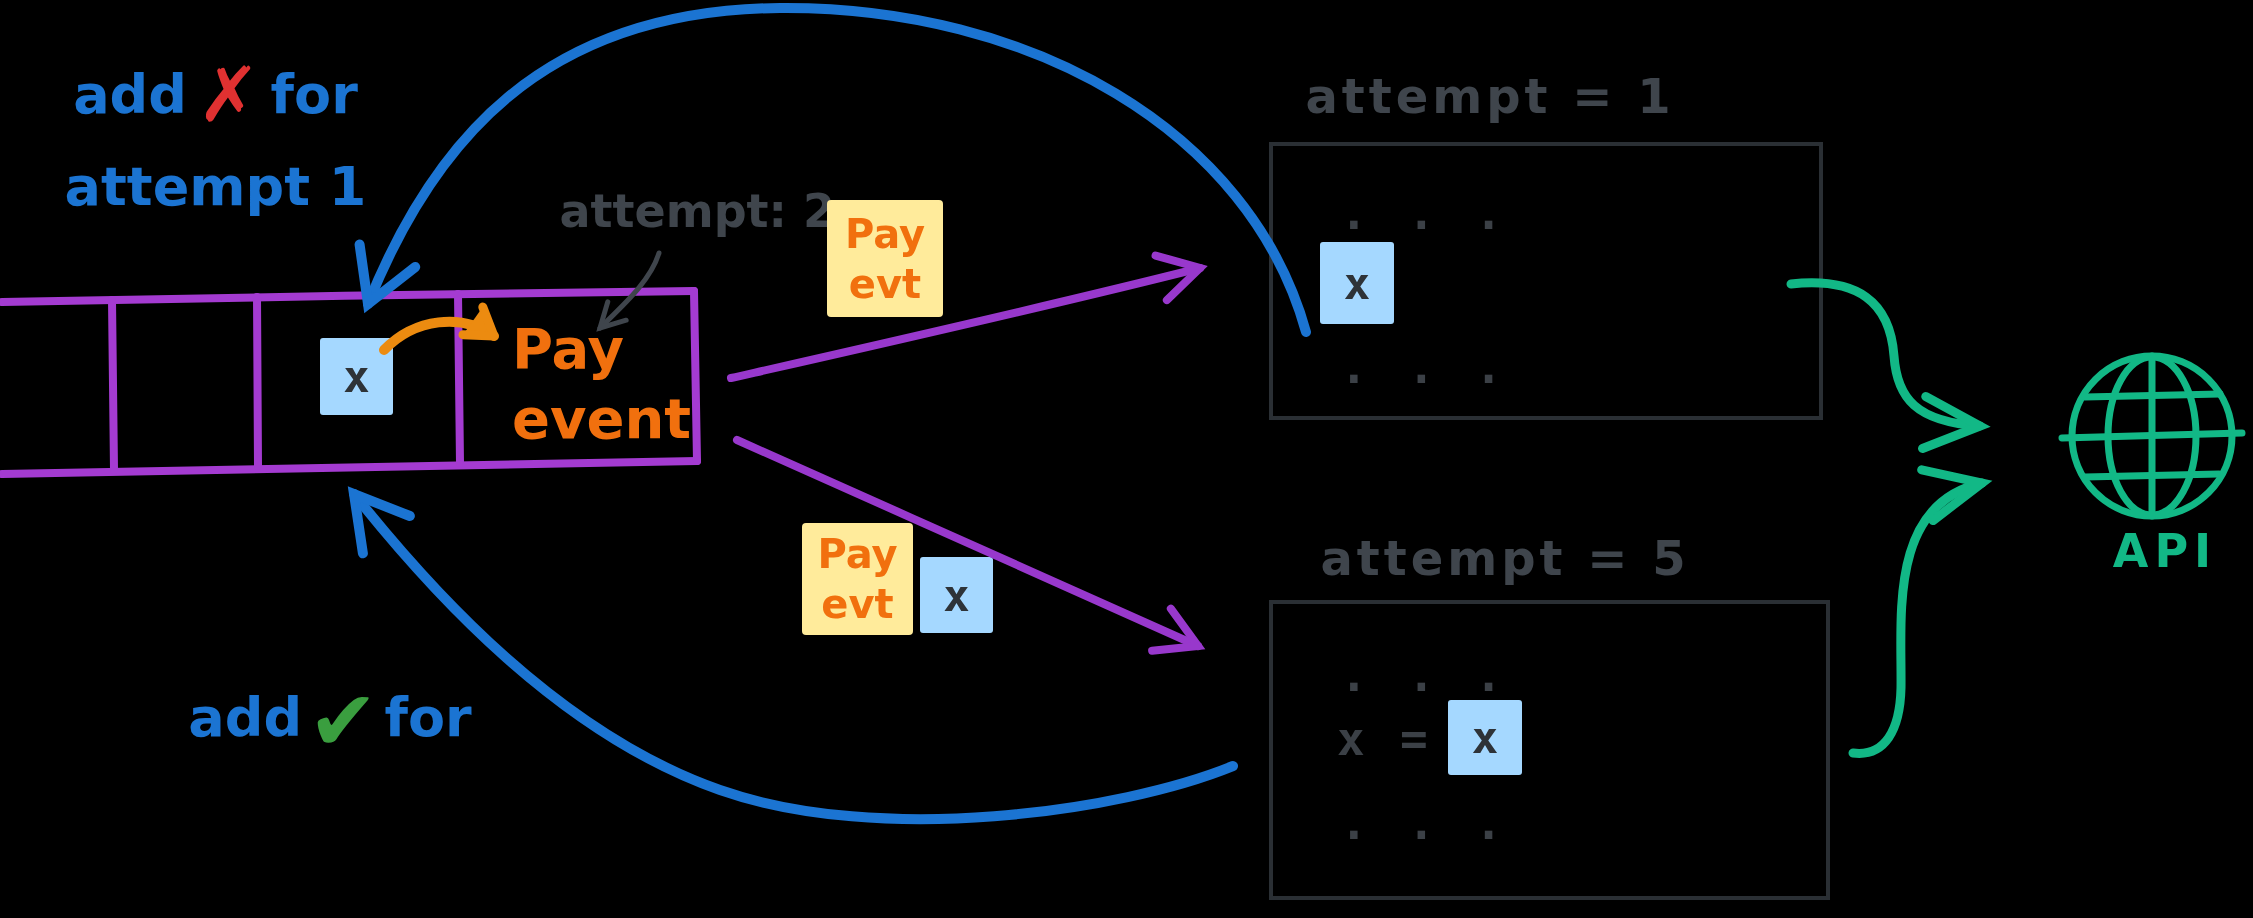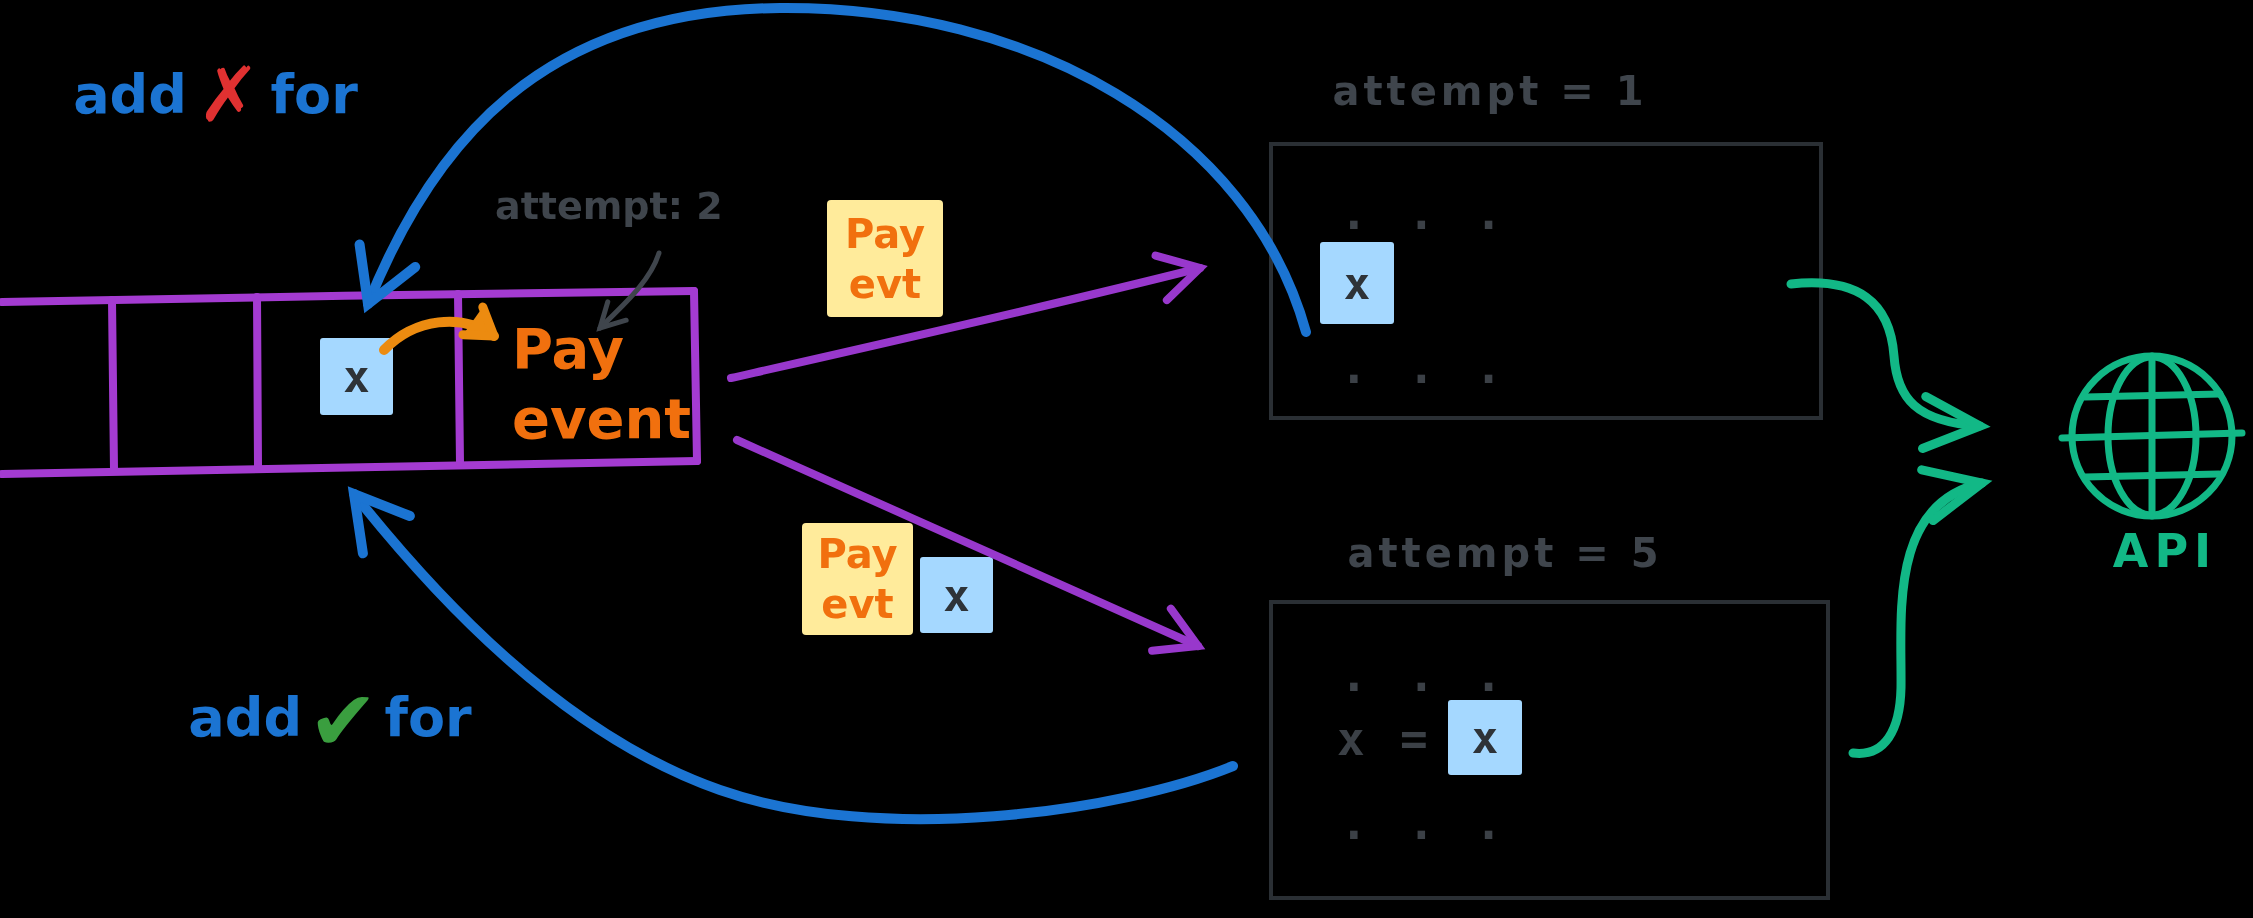--- a/index.html
+++ b/index.html
@@ -17,22 +17,22 @@
   }
   .abs{position:absolute;}
   
   .note{color:var(--blue);font-weight:bold;font-size:54px;text-align:center;}
   .note .mark-fail{color:var(--red);font-size:76px;vertical-align:-8px;padding:0 10px;}
   .note .mark-ok{color:var(--green);font-size:84px;vertical-align:-14px;padding:0 6px;}
   .note .line2{margin-top:16px;display:block;}
   
   .pay-event{color:var(--orange-text);font-weight:bold;font-size:56px;line-height:70px;}
   
-  .gray-hand{color:var(--gray-label);font-weight:bold;font-size:38px;text-align:left;}
-  .frame-title{color:var(--gray-label);font-weight:bold;font-size:40px;text-align:center;letter-spacing:4px;}
+  .gray-hand{color:var(--gray-label);font-weight:bold;font-size:46px;text-align:right;}
+  .frame-title{color:var(--gray-label);font-weight:bold;font-size:48px;text-align:center;letter-spacing:4px;}
   
   .sticky{background:var(--sticky-yellow);border-radius:4px;color:var(--orange-text);
     font-weight:bold;font-size:40px;line-height:50px;text-align:center;
     display:flex;flex-direction:column;justify-content:center;}
   
   .slot{background:var(--slot-blue);border-radius:3px;color:var(--dark-x);
     font-family:"DejaVu Sans Mono",monospace;font-weight:bold;font-size:44px;
     display:flex;align-items:center;justify-content:center;}
   
   .frame{border:4px solid var(--frame-border);background:transparent;}
@@ -43,20 +43,21 @@
   svg.overlay{position:absolute;left:0;top:0;z-index:5;pointer-events:none;}
   .layer{z-index:1;}
 </style>
 </head>
 <body>
 
 <div id="canvas">
 
   <div class="abs layer note" style="left:18px;top:50px;width:395px;">
     <div><span>add</span><span class="mark-fail">✗</span><span>for</span></div>
+    <span class="line2">attempt 1</span>
   </div>
 
   <div class="abs layer note" style="left:130px;top:672px;width:400px;">
     <div><span>add</span><span class="mark-ok">✔</span><span>for</span></div>
   </div>
 
   <div class="abs layer gray-hand" style="left:495px;top:184px;width:340px;">attempt: 2</div>
 
   <div class="abs layer slot" style="left:320px;top:338px;width:73px;height:77px;">
       <span>x</span>

